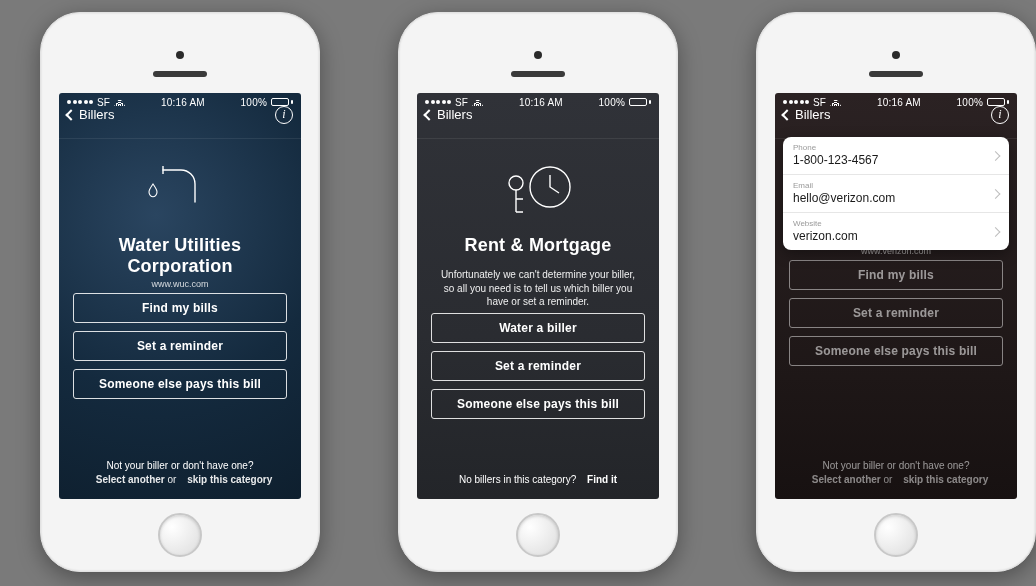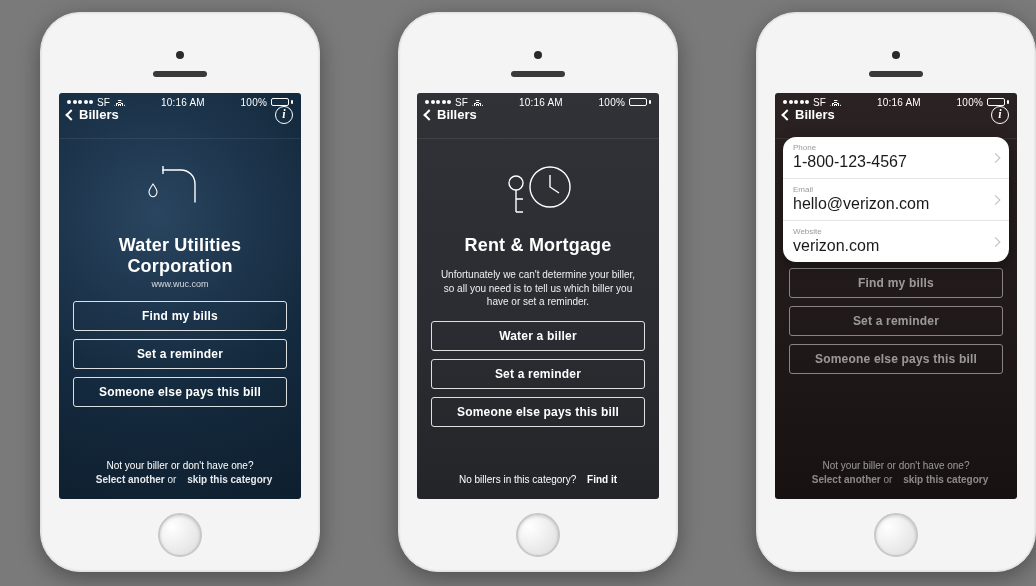--- a/index.html
+++ b/index.html
@@ -49,48 +49,48 @@
   .wifi { width:11px; height:8px; position:relative; }
   .wifi::before { content:""; position:absolute; inset:0; background:
     radial-gradient(circle at 50% 100%, transparent 1px, #fff 1px 2px, transparent 2px 3px, #fff 3px 4px, transparent 4px 5px, #fff 5px 6px, transparent 6px); clip-path: polygon(0 100%, 50% 0, 100% 100%); }
   .batt { display:inline-flex; align-items:center; gap:2px; }
   .batt .cell { width:18px; height:8px; border:1px solid #fff; border-radius:2px; padding:1px; }
   .batt .fill { width:100%; height:100%; background:#fff; border-radius:1px; }
   .batt .nub { width:2px; height:4px; background:#fff; border-radius:1px; }
 
   .navbar {
     display:flex; align-items:center; justify-content:space-between;
-    height: 28px; padding: 0 8px 20px; font-size: 13px; font-weight: 700;
+    height: 28px; padding: 0 8px 20px; font-size: 13px; font-weight: 400;
     border-bottom: 1px solid rgba(255,255,255,0.08);
   }
   .navbar .back { display:flex; align-items:center; gap:4px; }
   .chev { width:8px; height:8px; border-left:2px solid #fff; border-bottom:2px solid #fff; transform: rotate(45deg); }
   .info-circle { width:18px; height:18px; border:1.5px solid #fff; border-radius:50%; display:flex; align-items:center; justify-content:center; font-style: italic; font-family: Georgia, serif; font-size:12px; }
 
   .content { position:absolute; top:46px; left:0; right:0; bottom:0; display:flex; flex-direction:column; align-items:center; padding: 8px 14px 10px; }
   .iconwrap { height: 80px; display:flex; align-items:center; justify-content:center; margin-top: 4px; }
   .title { font-size: 18px; font-weight: 600; text-align:center; margin-top: 4px; letter-spacing: 0.2px; }
   .subsite { font-size: 9px; text-align:center; opacity: 0.8; margin-top: 2px; }
   .desc { font-size: 10px; line-height: 1.35; text-align:center; opacity:0.92; margin-top:12px; padding:0 6px; }
-  .btns { width:100%; margin-top: 12px; display:flex; flex-direction:column; gap:8px; }
+  .btns { width:100%; margin-top: 4px; display:flex; flex-direction:column; gap:8px; }
   .obtn { width:100%; height:30px; border:1px solid rgba(255,255,255,0.85); border-radius:3px; display:flex; align-items:center; justify-content:center; font-size:12px; font-weight:600; letter-spacing:0.2px; background:transparent; color:#fff; }
   .footer { margin-top:auto; text-align:center; font-size:10px; line-height:1.4; padding-bottom:2px; }
   .footer .skip-line { opacity:0.9; }
   .footer b { font-weight:700;margin-left:8px; }
 
   .dimmed .title, .dimmed .subsite, .dimmed .footer, .dimmed .btns, .dimmed .iconwrap { opacity: 0.55; }
 
   .drop-panel {
     position:absolute; top:44px; left:8px; right:8px; background:#fff; color:#222;
-    border-radius:13px; box-shadow:0 4px 14px rgba(0,0,0,0.35); overflow:hidden; z-index:5;
+    border-radius:8px; box-shadow:0 4px 14px rgba(0,0,0,0.35); overflow:hidden; z-index:5;
   }
   .drop-row { padding:6px 10px 7px; border-bottom:1px solid #e6e6e6; position:relative; }
   .drop-row:last-child { border-bottom:none; }
   .drop-row .klabel { font-size:8px; color:#9a9a9a; }
-  .drop-row .kval { font-size:16px; color:#1a1a1a; margin-top:1px; }
+  .drop-row .kval { font-size:12px; color:#1a1a1a; margin-top:1px; }
   .drop-row .rchev { position:absolute; right:10px; top:50%; width:7px; height:7px; border-top:1.5px solid #bdbdbd; border-right:1.5px solid #bdbdbd; transform:translateY(-50%) rotate(45deg); }
 
   .faucet-svg, .keyclock-svg { stroke:#fff; fill:none; stroke-width:1.4; }
 
 </style>
 </head>
 <body>
 
 <div class="stage">
 

